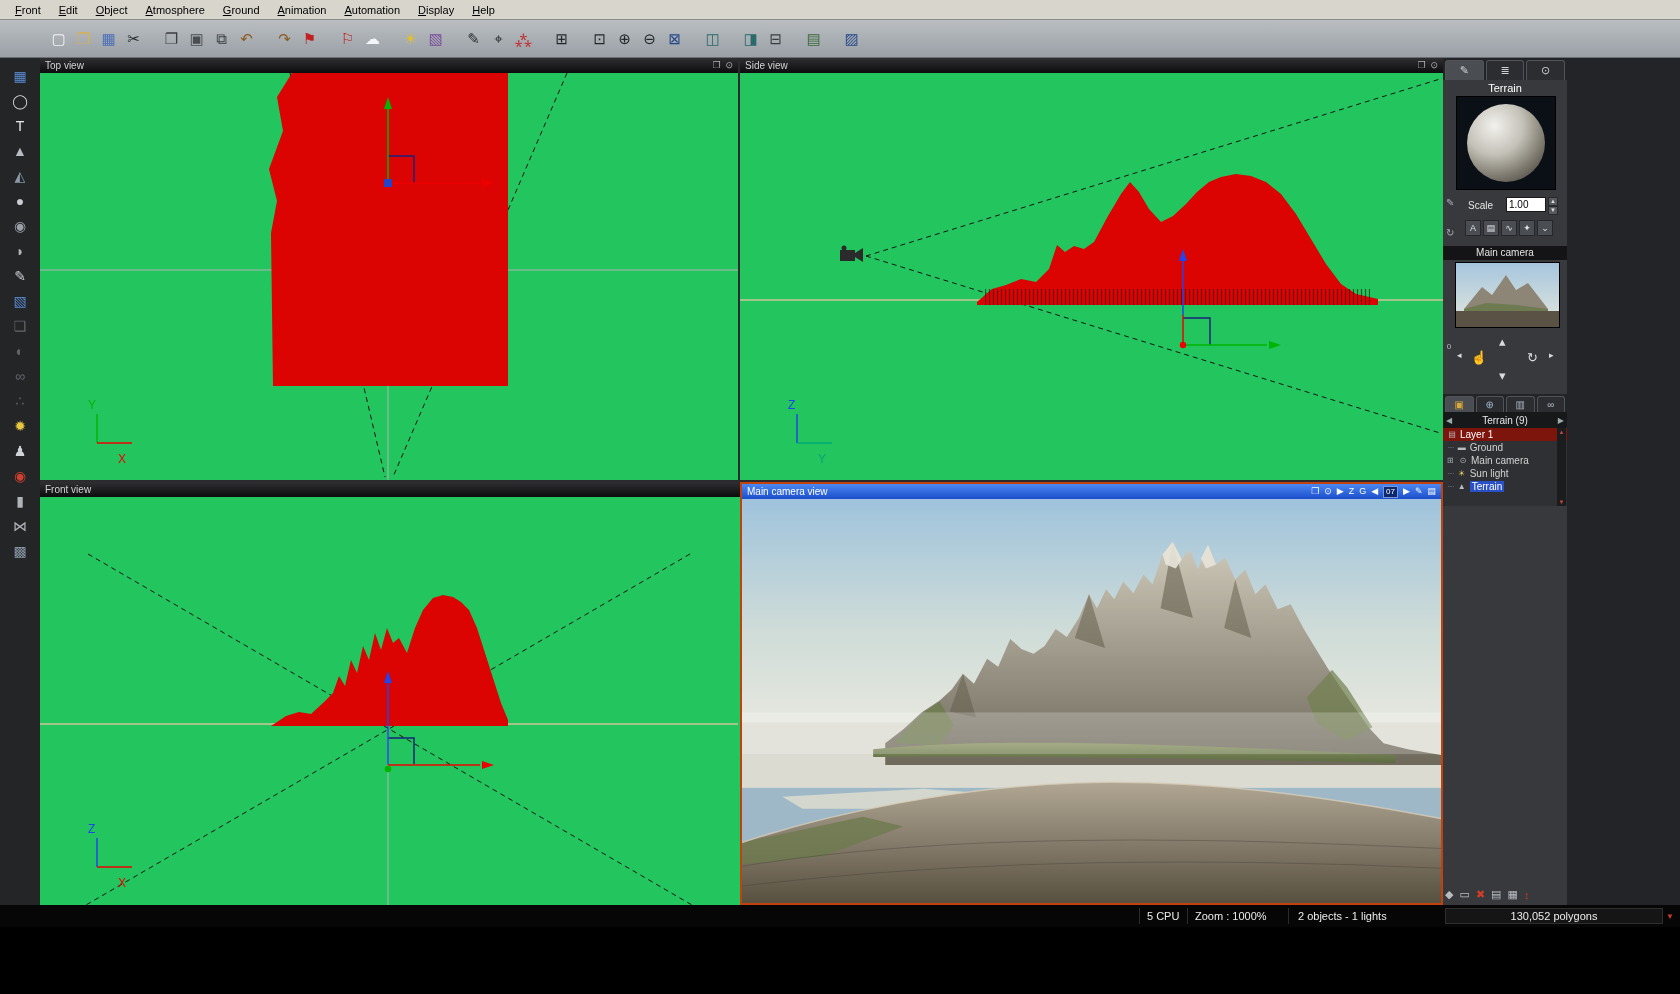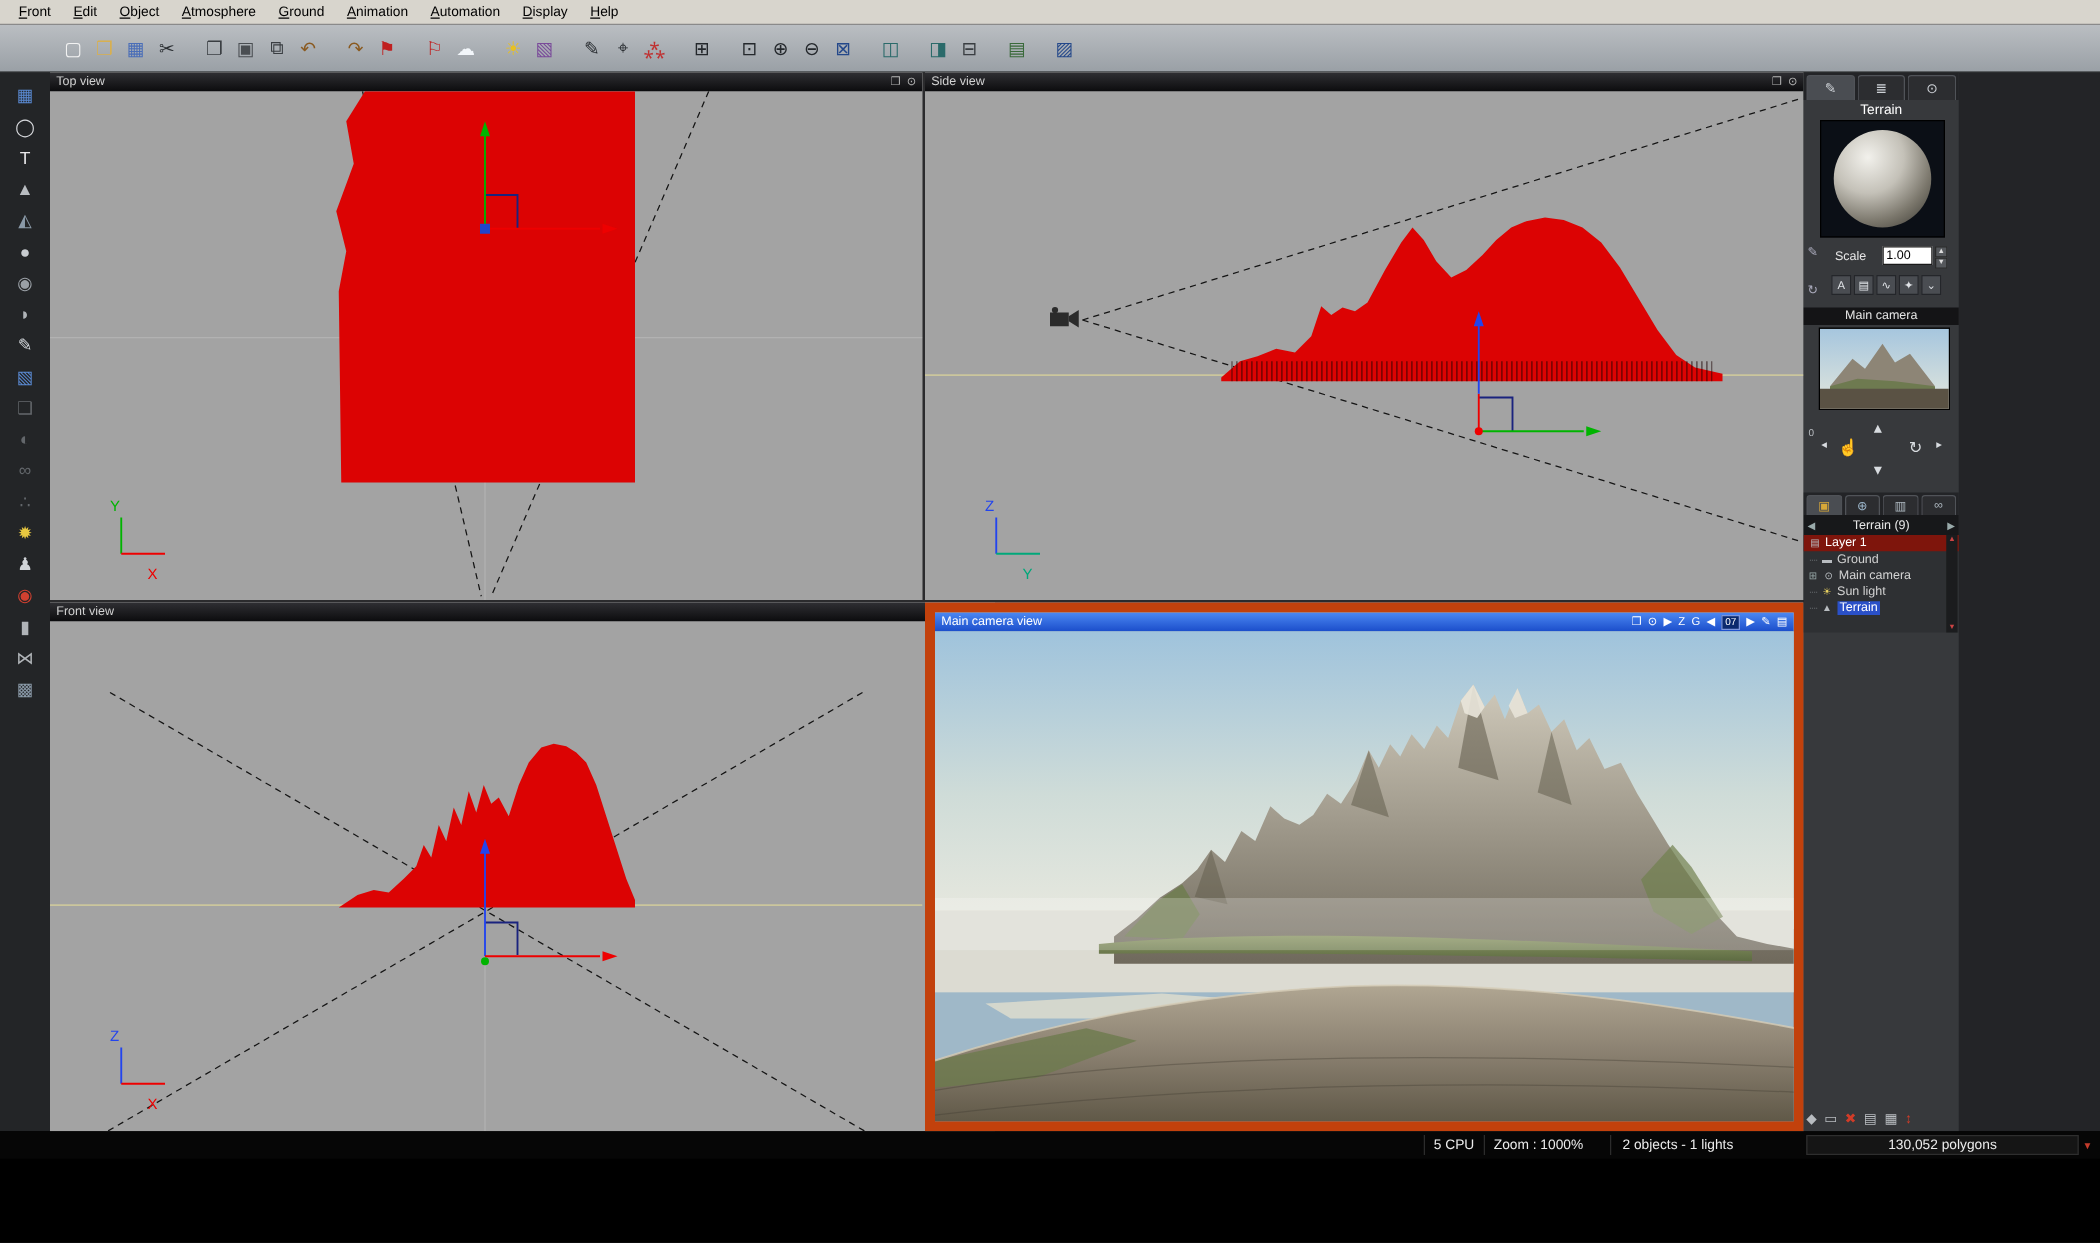--- a/index.html
+++ b/index.html
@@ -15,25 +15,25 @@
   .toolbar{position:absolute;left:0;top:20px;width:1680px;height:38px;background:linear-gradient(#babec2,#9aa0a6);border-bottom:1px solid #6a6e72;display:flex;align-items:center;padding-left:46px}
   .tbtn{width:25px;height:26px;display:flex;align-items:center;justify-content:center;font-size:15px;color:#24282c;background:transparent;border:none;cursor:default}
   .tsep{width:13px;height:26px}
 
   
   .toolstrip{position:absolute;left:0;top:58px;width:40px;height:847px;background:#232527;display:flex;flex-direction:column;align-items:center;padding-top:8px;gap:5px}
   .tool{width:24px;height:20px;display:flex;align-items:center;justify-content:center;font-size:14px;background:transparent;border:none;color:#c8ccd0;cursor:default}
 
   
   .vp-back{position:absolute;left:40px;top:58px;width:1403px;height:847px;background:#2b2b2d}
-  .vp{position:absolute;background:#a3a3a3;overflow:hidden}
+  .vp{position:absolute;background:#22c55e;overflow:hidden}
   .vp-top{left:40px;top:58px;width:698px;height:422px}
   .vp-side{left:740px;top:58px;width:703px;height:422px}
   .vp-front{left:40px;top:482px;width:756px;height:423px}
-  .vp-cam{left:740px;top:482px;width:703px;height:423px;border:8px solid #c2410c;background:#9fb8c8}
+  .vp-cam{left:740px;top:482px;width:703px;height:423px;border:2px solid #c2410c;background:#9fb8c8}
   .vtitle{height:15px;background:linear-gradient(#2f2f33,#0c0c0e);display:flex;align-items:center;gap:5px;padding:0 5px;font-size:10px;color:#d2d2d2}
   .vtitle .title{margin-right:auto;white-space:nowrap}
   .vicon{font-size:9px;color:#b4b4b4;line-height:1;cursor:default}
   .vtitle.active{background:linear-gradient(#4c88f2,#1b4ecb);color:#fff}
   .vtitle.active .vicon{color:#fff}
   .frame-counter{background:#0b2a6e;border:1px solid #7c96dc;font-size:8px;line-height:10px;padding:0 2px;color:#fff}
   svg.canvas{display:block}
 
   
   .right-panel{position:absolute;left:1443px;top:58px;width:237px;height:847px;background:#232427}

